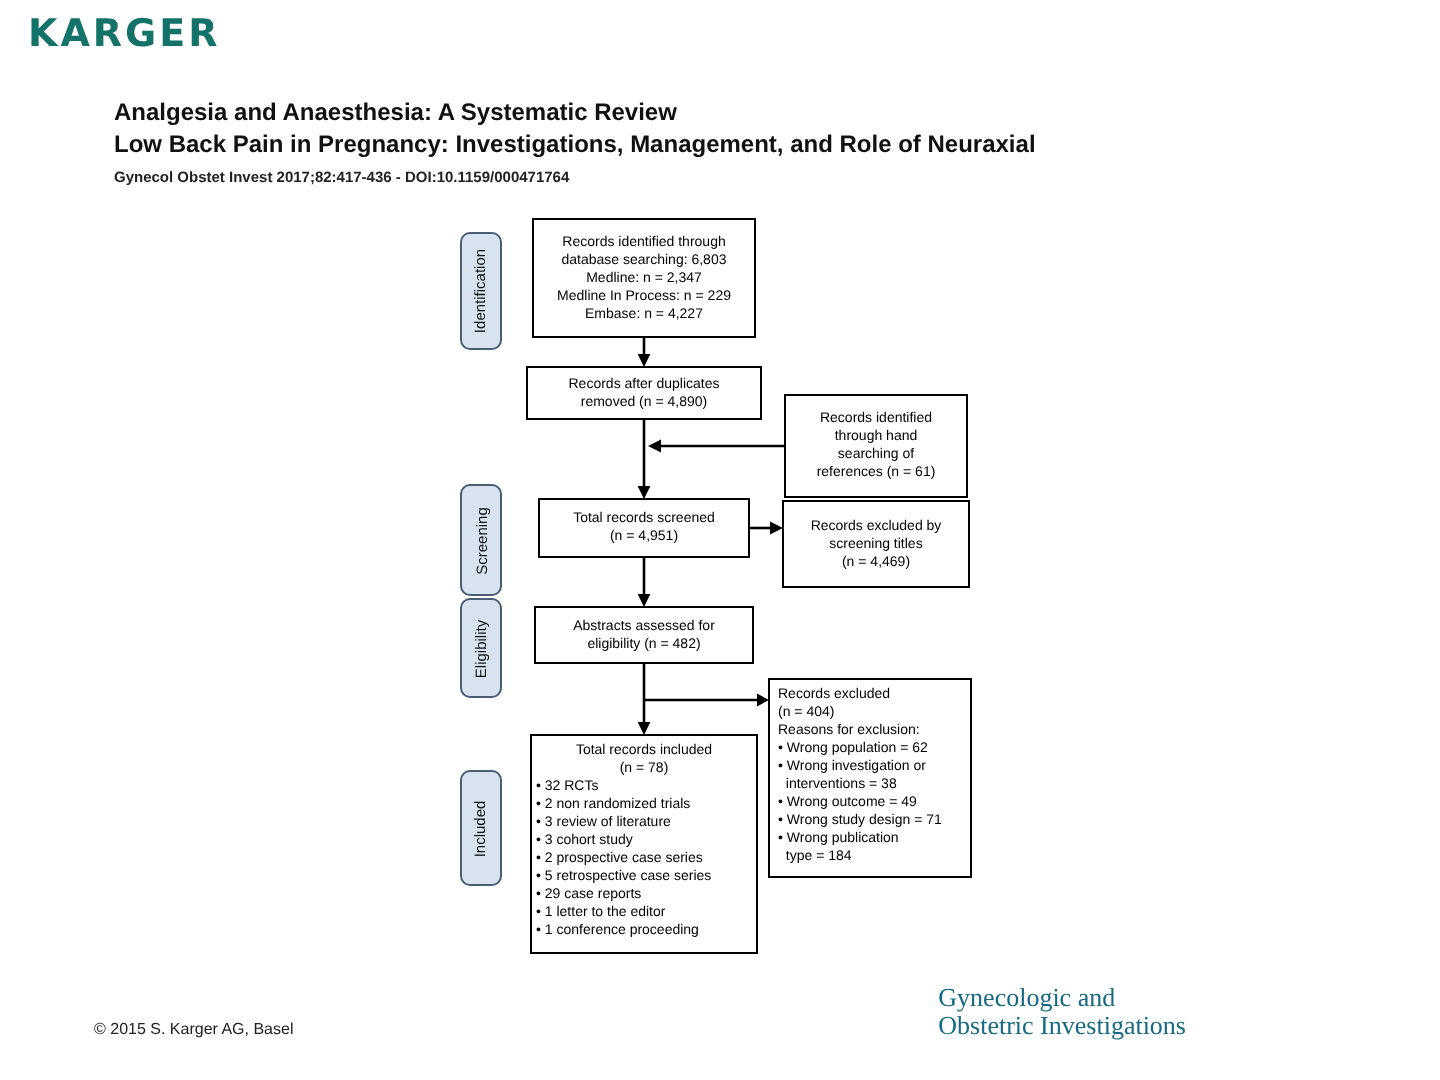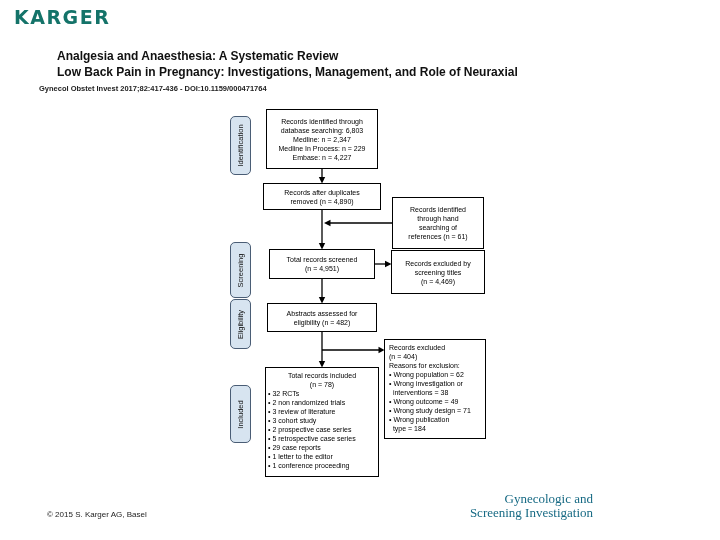--- a/index.html
+++ b/index.html
@@ -4,38 +4,38 @@
 <style>
   html,body{margin:0;padding:0;background:#fff;}
   .slide{position:relative;width:609px;height:540px;background:#fff;overflow:hidden;
          font-family:"Liberation Sans",sans-serif;color:#000;}
 
   .logo{position:absolute;left:14px;top:6px;font-size:19px;font-weight:700;
         letter-spacing:1.5px;color:#147369;font-family:"DejaVu Sans",sans-serif;}
 
   .title{position:absolute;left:57px;top:48px;font-size:12px;font-weight:700;
          line-height:16px;color:#111;}
-  .citation{position:absolute;left:39px;top:84px;font-size:7.5px;font-weight:700;color:#222;}
+  .citation{position:absolute;left:57px;top:84px;font-size:7.5px;font-weight:700;color:#222;}
 
   svg.connectors{position:absolute;left:0;top:0;z-index:1;}
 
   .stage{position:absolute;left:230px;width:19px;background:#d7e4f0;border:1px solid #4a5d75;
          border-radius:5px;display:flex;align-items:center;justify-content:center;z-index:2;}
   .stage span{transform:rotate(-90deg);white-space:nowrap;font-size:7.5px;color:#111;}
 
   .fbox{position:absolute;background:#fff;border:1.4px solid #000;font-size:7px;line-height:9px;
         display:flex;flex-direction:column;justify-content:center;align-items:center;
         text-align:center;z-index:2;box-sizing:border-box;padding:2px;}
   .fbox div{white-space:pre;}
   .fbox.leftalign{align-items:flex-start;text-align:left;justify-content:flex-start;
                   padding:3px 2px 2px 4px;}
   .fbox .bullets{align-self:flex-start;text-align:left;}
 
   .copyright{position:absolute;left:47px;top:510px;font-size:8px;color:#222;}
-  .journal{position:absolute;right:16px;top:492px;text-align:right;
+  .journal{position:absolute;right:16px;top:492px;
            font-family:"Liberation Serif",serif;font-size:13px;line-height:14px;color:#176a84;}
 </style>
 </head>
 <body>
 
 <div class="slide">
 
   <div class="logo">KARGER</div>
 
   <div class="title">
@@ -128,16 +128,16 @@
 
   <div class="fbox" style="left:265px;top:367px;width:114px;height:110px;justify-content:flex-start;padding-top:3px">
     <div class="titlelines"><div>Total records included</div><div>(n = 78)</div></div>
     <div class="bullets"><div>• 32 RCTs</div><div>• 2 non randomized trials</div><div>• 3 review of literature</div><div>• 3 cohort study</div><div>• 2 prospective case series</div><div>• 5 retrospective case series</div><div>• 29 case reports</div><div>• 1 letter to the editor</div><div>• 1 conference proceeding</div></div>
   </div>
 
   <div class="copyright">© 2015 S. Karger AG, Basel</div>
 
   <div class="journal">
     <div>Gynecologic and</div>
-    <div>Screening Investigation</div>
+    <div>Obstetric Investigations</div>
   </div>
 
 </div>
 
 </body></html>

